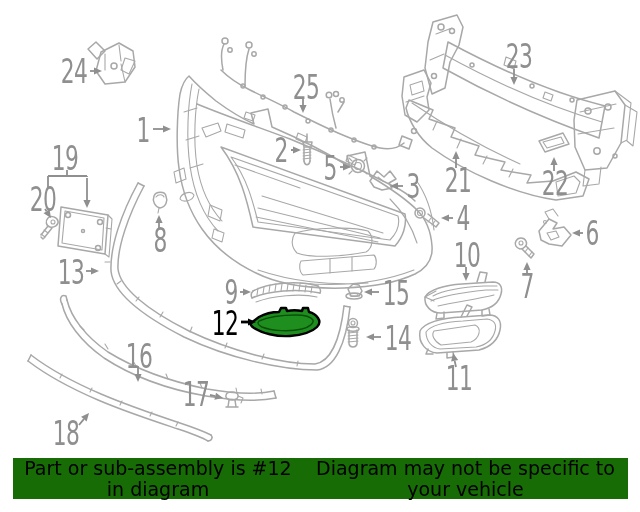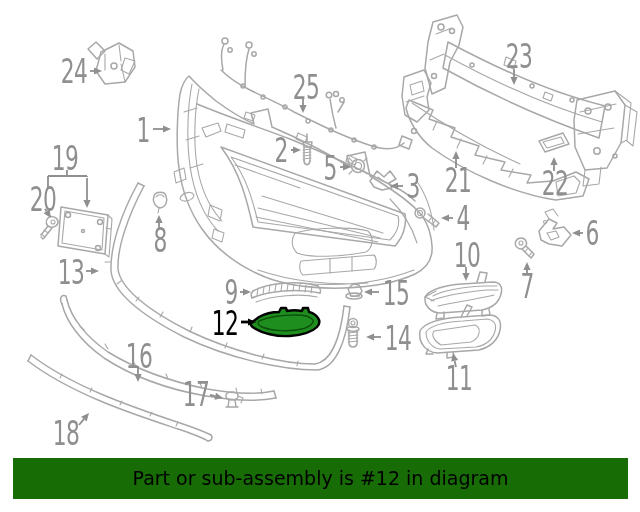--- a/index.html
+++ b/index.html
@@ -295,20 +295,21 @@
         <polygon points="514,85 517.6,77 510.4,77" fill="#8f8f8f"></polygon>
         <line x1="90" y1="71" x2="94" y2="71" stroke="#8f8f8f" stroke-width="1.8"></line>
         <polygon points="102,71 94,67.4 94,74.6" fill="#8f8f8f"></polygon>
         <line x1="303" y1="97" x2="303" y2="105" stroke="#8f8f8f" stroke-width="1.8"></line>
         <polygon points="303,113 306.6,105 299.4,105" fill="#8f8f8f"></polygon>
       </g>
   </svg>
 
   <div class="banner">
     <div>Part or sub-assembly is #12 in diagram</div>
+    <div>Diagram may not be specific to your vehicle</div>
   </div>
 <div class="callout" style="left: 143px; top: 130px;">1</div>
     <div class="callout" style="left: 281px; top: 150px;">2</div>
     <div class="callout" style="left: 413px; top: 186px;">3</div>
     <div class="callout" style="left: 463px; top: 218px;">4</div>
     <div class="callout" style="left: 330px; top: 168px;">5</div>
     <div class="callout" style="left: 592px; top: 233px;">6</div>
     <div class="callout" style="left: 527px; top: 286px;">7</div>
     <div class="callout" style="left: 160px; top: 240px;">8</div>
     <div class="callout" style="left: 231px; top: 292px;">9</div>

